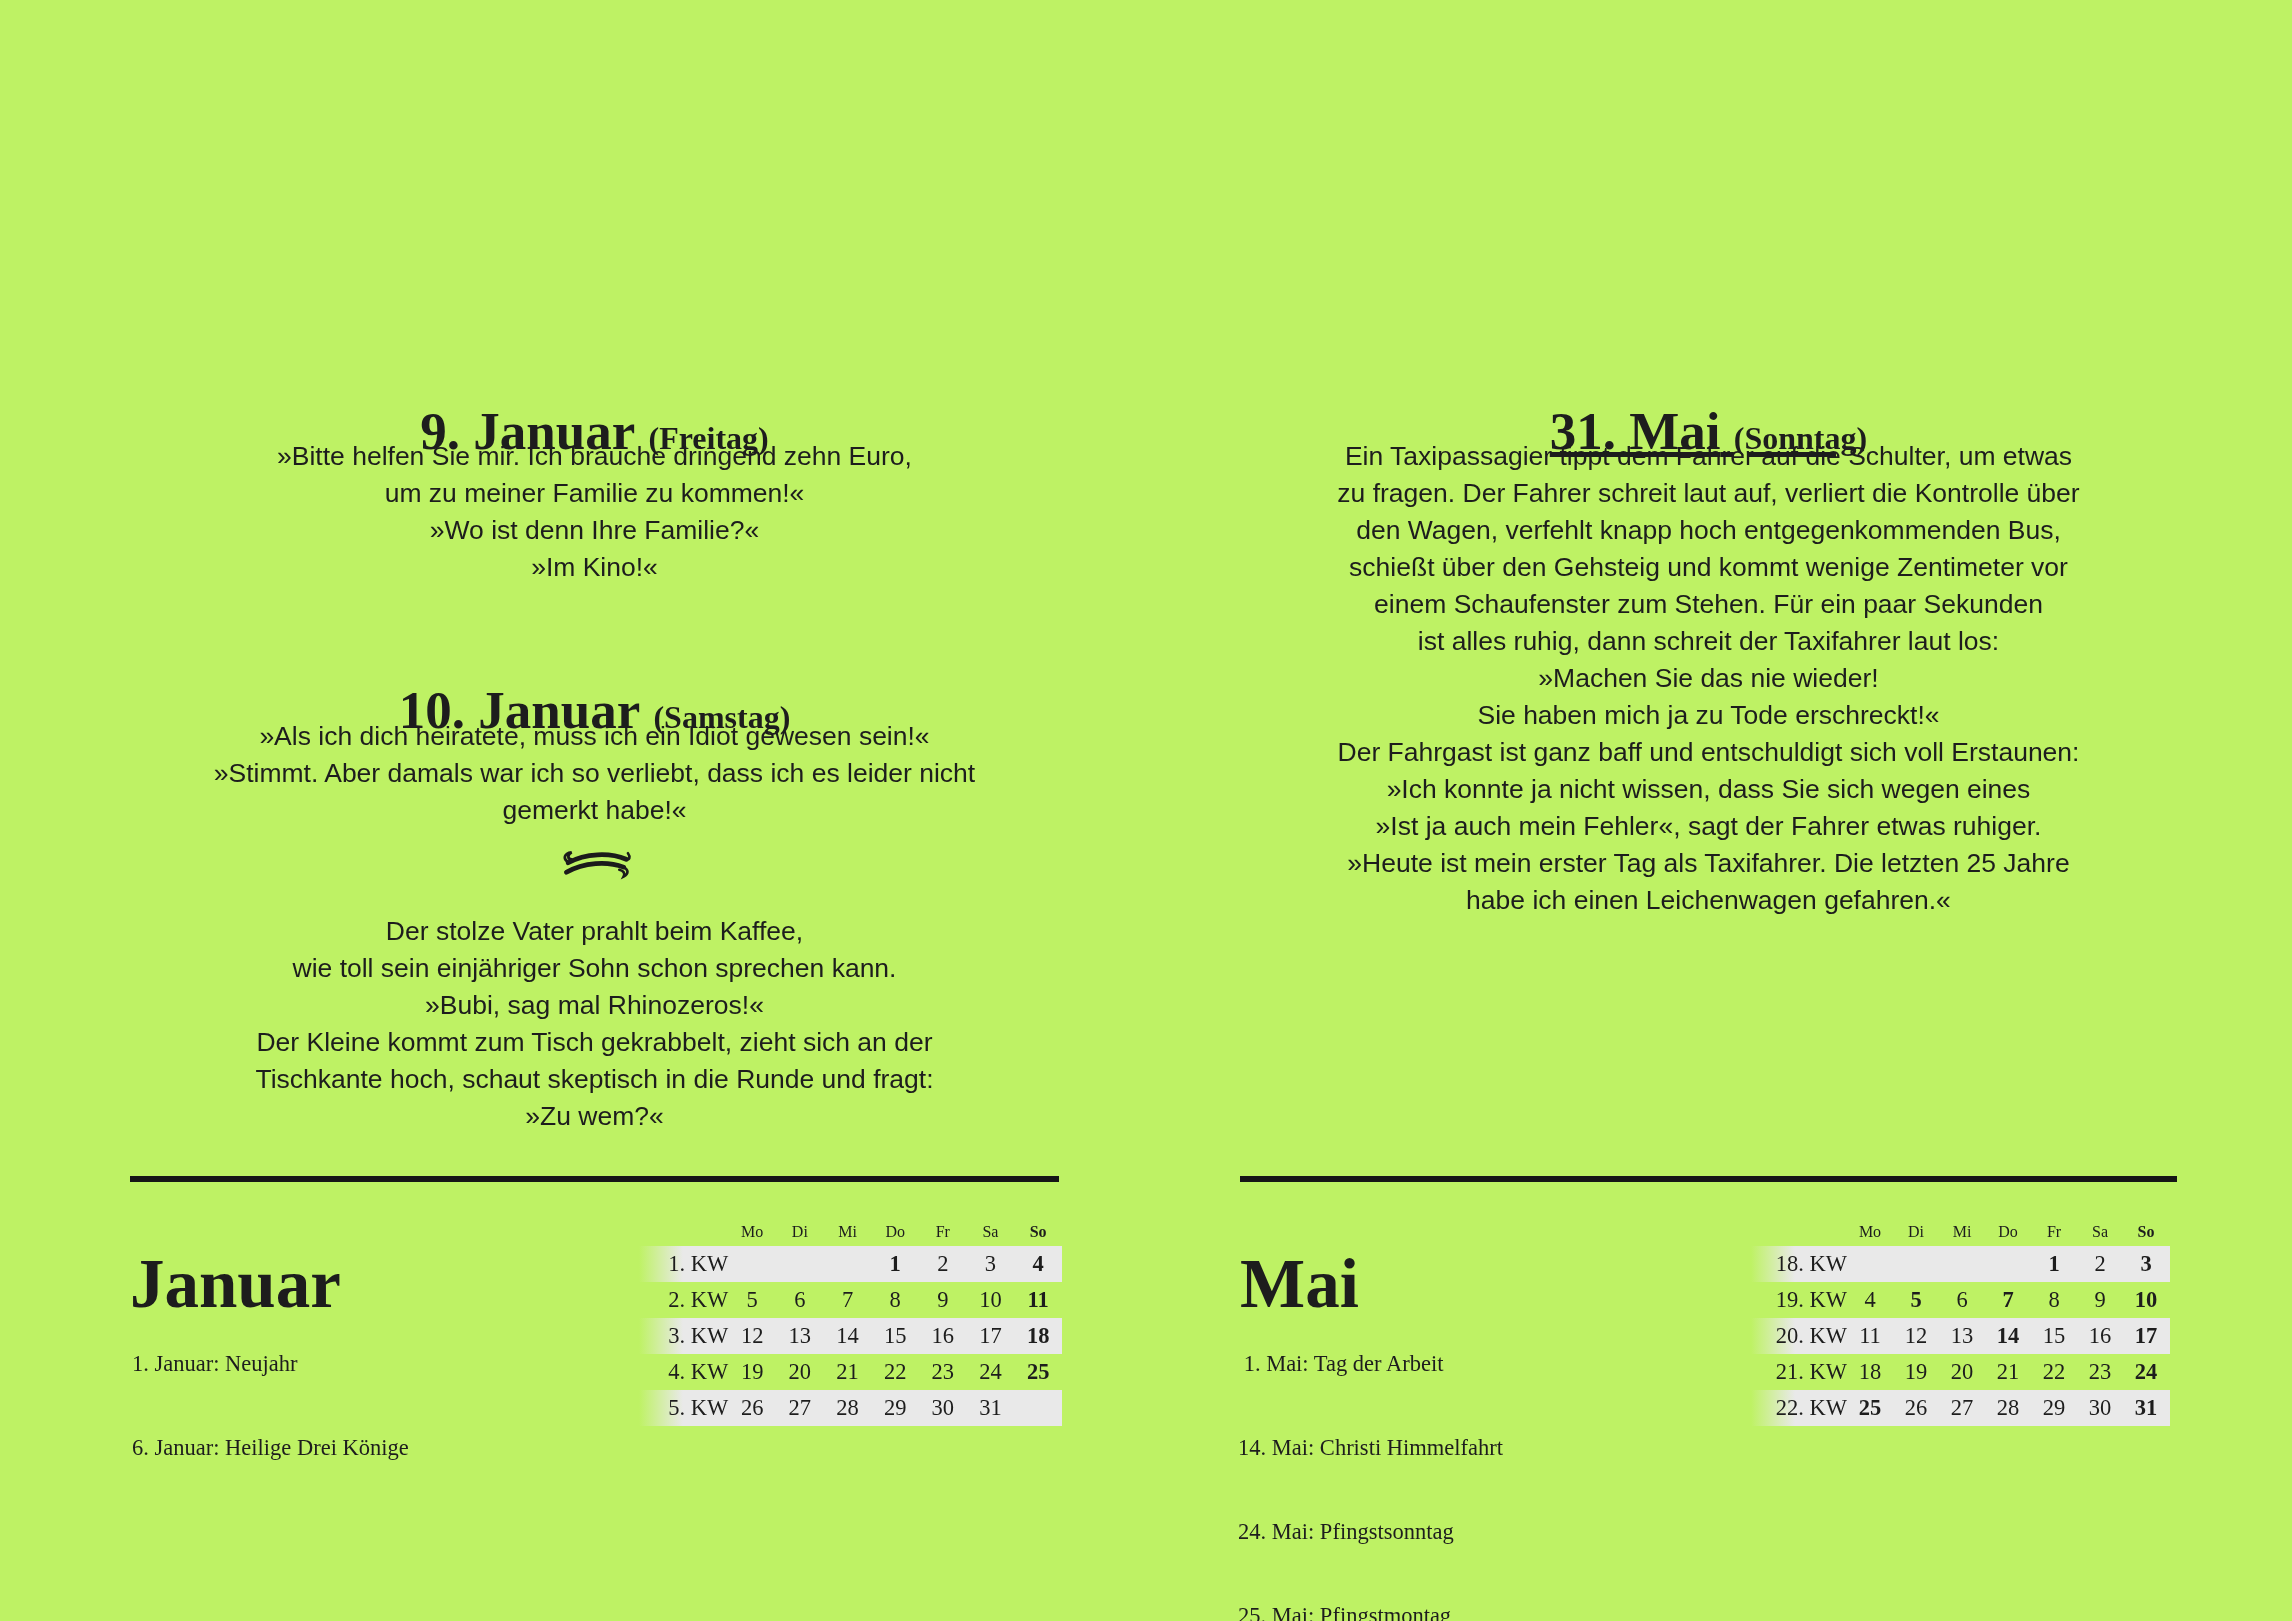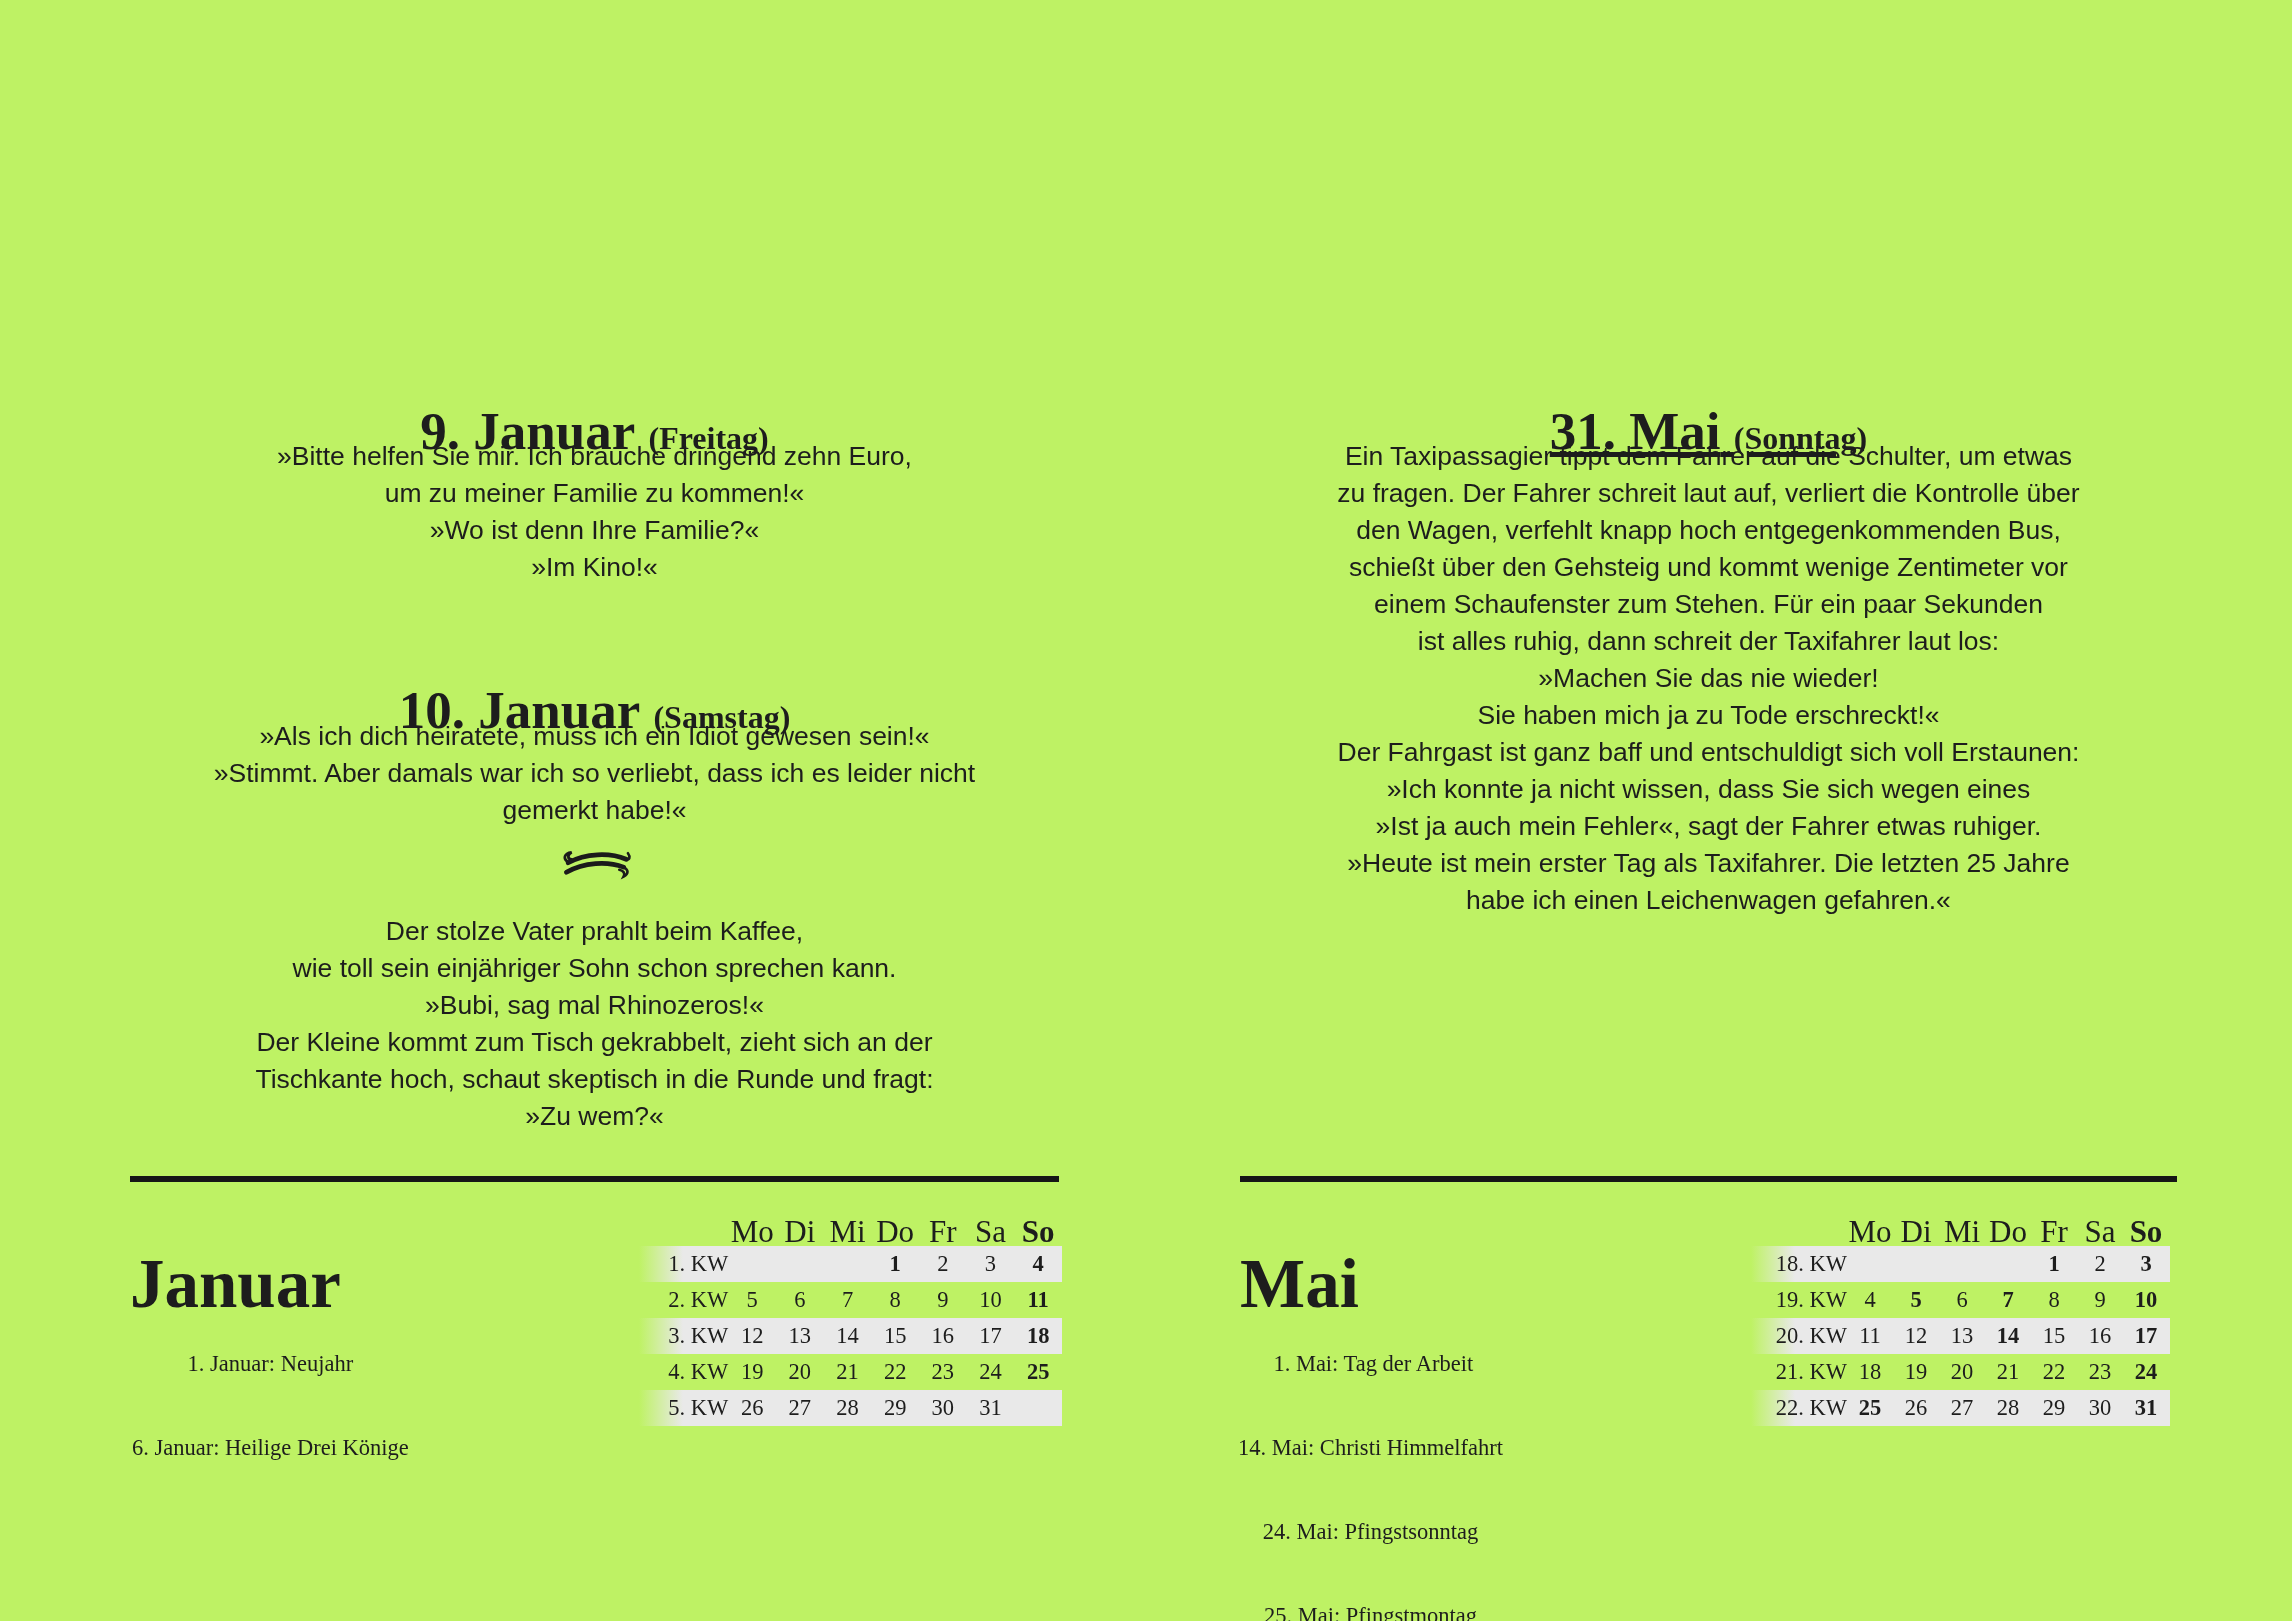--- a/index.html
+++ b/index.html
@@ -38,29 +38,29 @@
   
   .month-title{
     font-family:"Liberation Serif",serif;
     font-size:69px;line-height:69px;
   }
   .holidays{
     font-family:"Liberation Serif",serif;
     font-size:22.5px;line-height:28px;
     white-space:pre;
   }
-  .holidays .holiday{display:block;text-align:center;}
+  .holidays .holiday{display:block;}
 
   
   .cal{
     font-family:"Liberation Serif",serif;
     font-size:22.5px;
   }
   .cal .row{display:flex;align-items:center;height:36px;}
-  .cal .row.head{height:29px;font-size:31px;}
+  .cal .row.head{height:29px;font-size:16px;}
   .cal .row.shaded{
     background:linear-gradient(90deg, rgba(233,233,233,0) 0px, #e9e9e9 44px, #e9e9e9 100%);
   }
   .cal .kw{text-align:right;}
   .cal-jan .kw{width:90px;}
   .cal-mai .kw{width:96px;}
   .cal .d{display:inline-block;text-align:center;}
   .cal-jan .d{width:48px;}
   .cal-mai .d{width:46px;}
   .b{font-weight:bold;}

